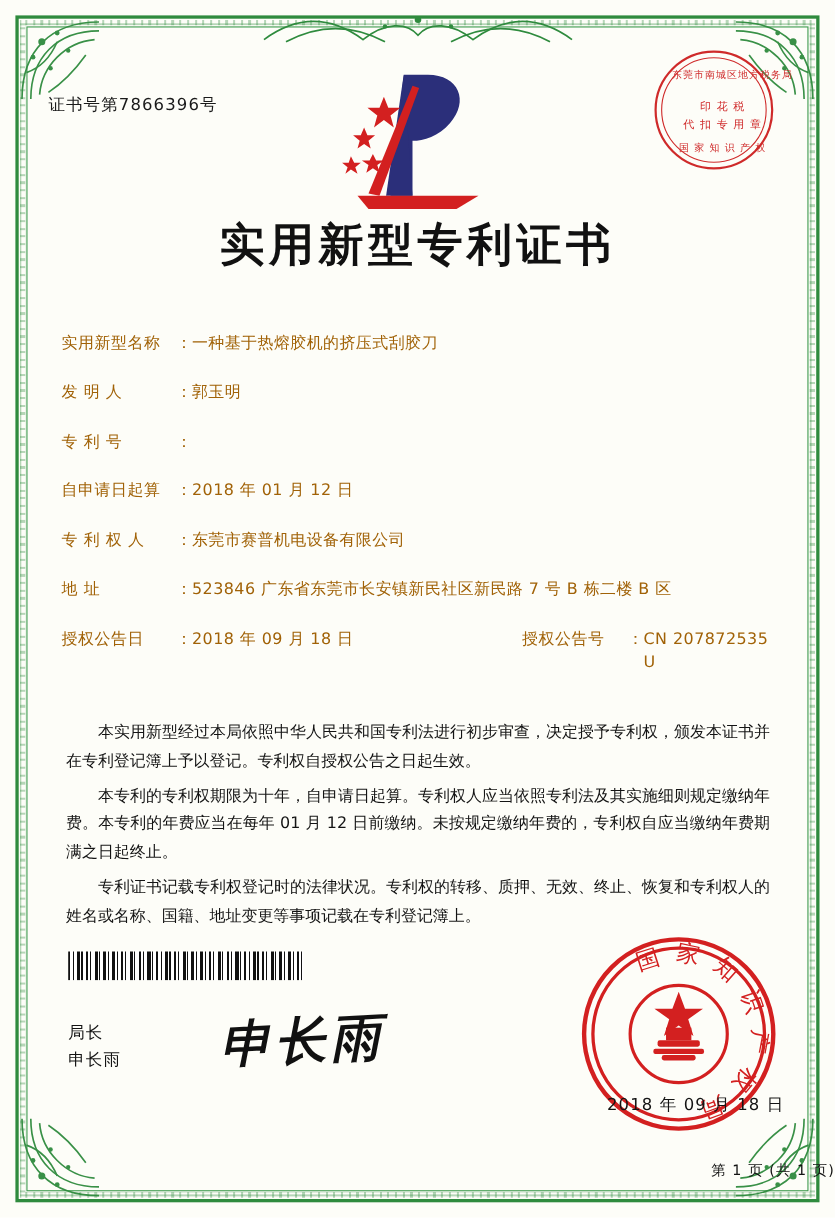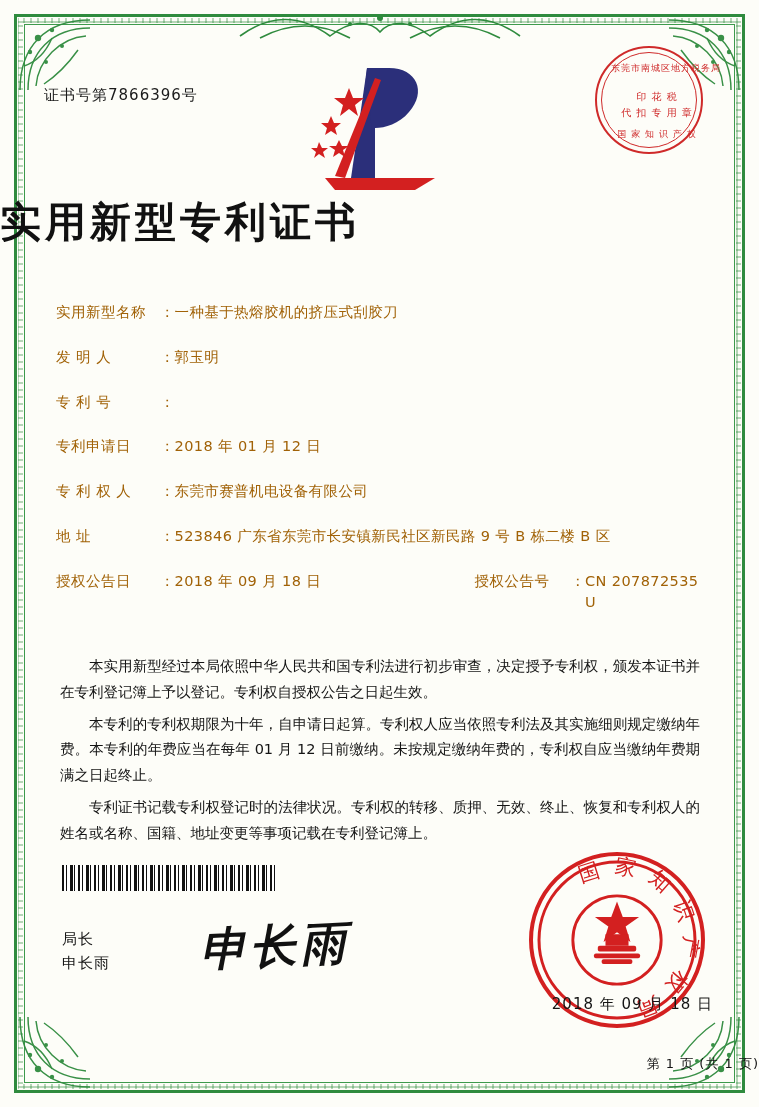--- a/index.html
+++ b/index.html
@@ -118,20 +118,21 @@
   }
   .stamp-top .l1 { top: 16px; font-size: 9px; }
   .stamp-top .l2 { top: 44px; font-size: 10px; }
   .stamp-top .l3 { top: 60px; font-size: 10px; }
   .stamp-top .l4 { top: 82px; font-size: 9px; }
 
   .title {
     position: absolute;
     left: 0; right: 0;
     top: 195px;
+    text-align: center;
     font-size: 41px;
     font-weight: bold;
     letter-spacing: 4px;
     color: #111;
     font-family: Liberation Serif, serif;
   }
 
   
   .fields {
     position: absolute;
@@ -394,35 +395,35 @@
       <div class="field-colon">：</div>
       <div class="field-value">郭玉明</div>
     </div>
 
     <div class="field-row">
       <div class="field-label">专 利 号</div>
       <div class="field-colon">：</div>
     </div>
 
     <div class="field-row">
-      <div class="field-label">专利申请日</div>
+      <div class="field-label">自申请日起算</div>
       <div class="field-colon">：</div>
       <div class="field-value">2018 年 01 月 12 日</div>
     </div>
 
     <div class="field-row">
       <div class="field-label">专 利 权 人</div>
       <div class="field-colon">：</div>
       <div class="field-value">东莞市赛普机电设备有限公司</div>
     </div>
 
     <div class="field-row">
       <div class="field-label">地 址</div>
       <div class="field-colon">：</div>
-      <div class="field-value">523846 广东省东莞市长安镇新民社区新民路 9 号 B 栋二楼 B 区</div>
+      <div class="field-value">523846 广东省东莞市长安镇新民社区新民路 7 号 B 栋二楼 B 区</div>
     </div>
 
     <div class="field-row two-col">
       <div class="field-label">授权公告日</div>
       <div class="field-colon">：</div>
       <div class="field-value">2018 年 09 月 18 日</div>
       <div class="field-label2">授权公告号</div>
       <div class="field-colon">：</div>
       <div class="field-value2">CN 207872535 U</div>
     </div>

